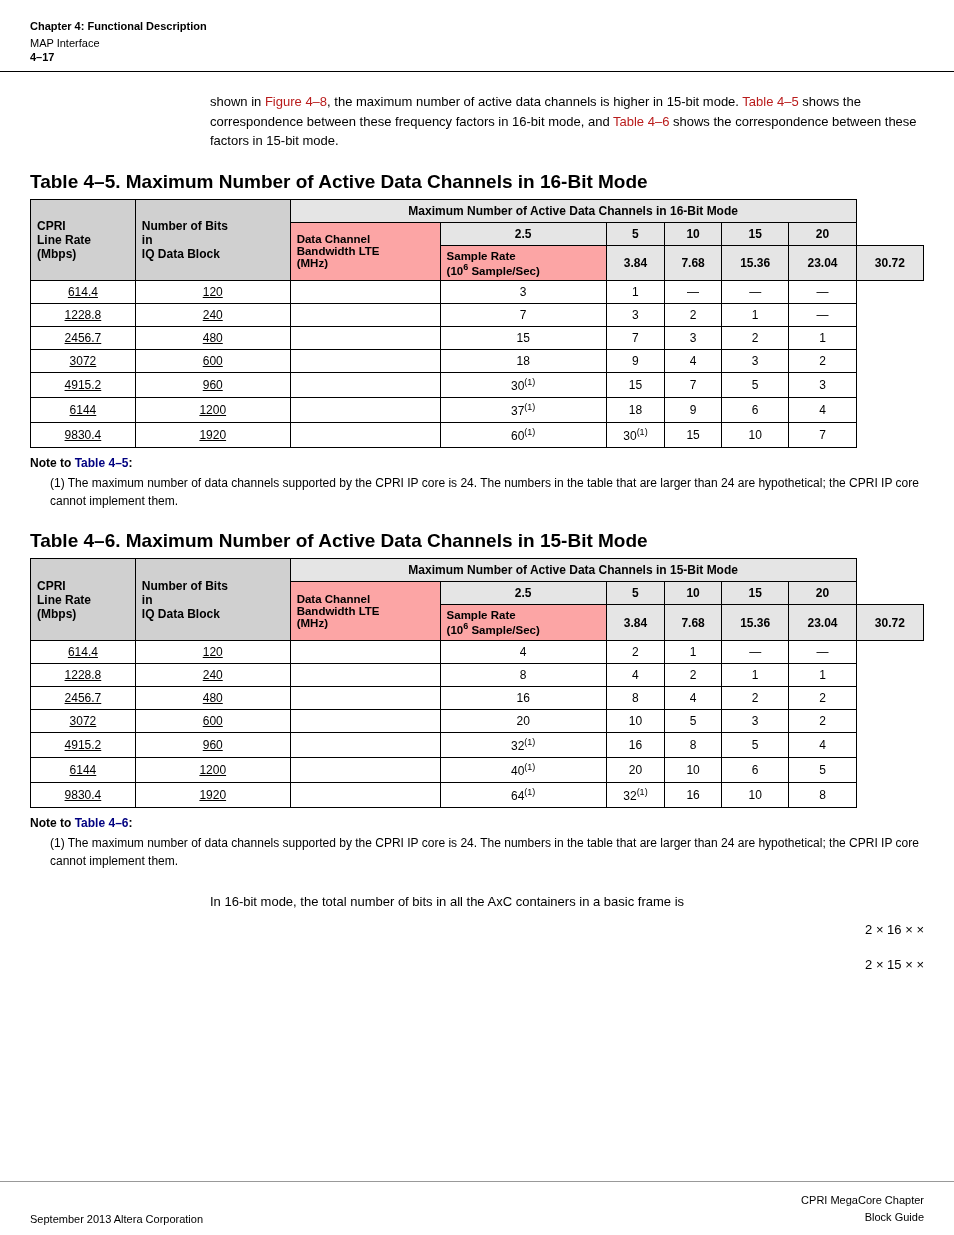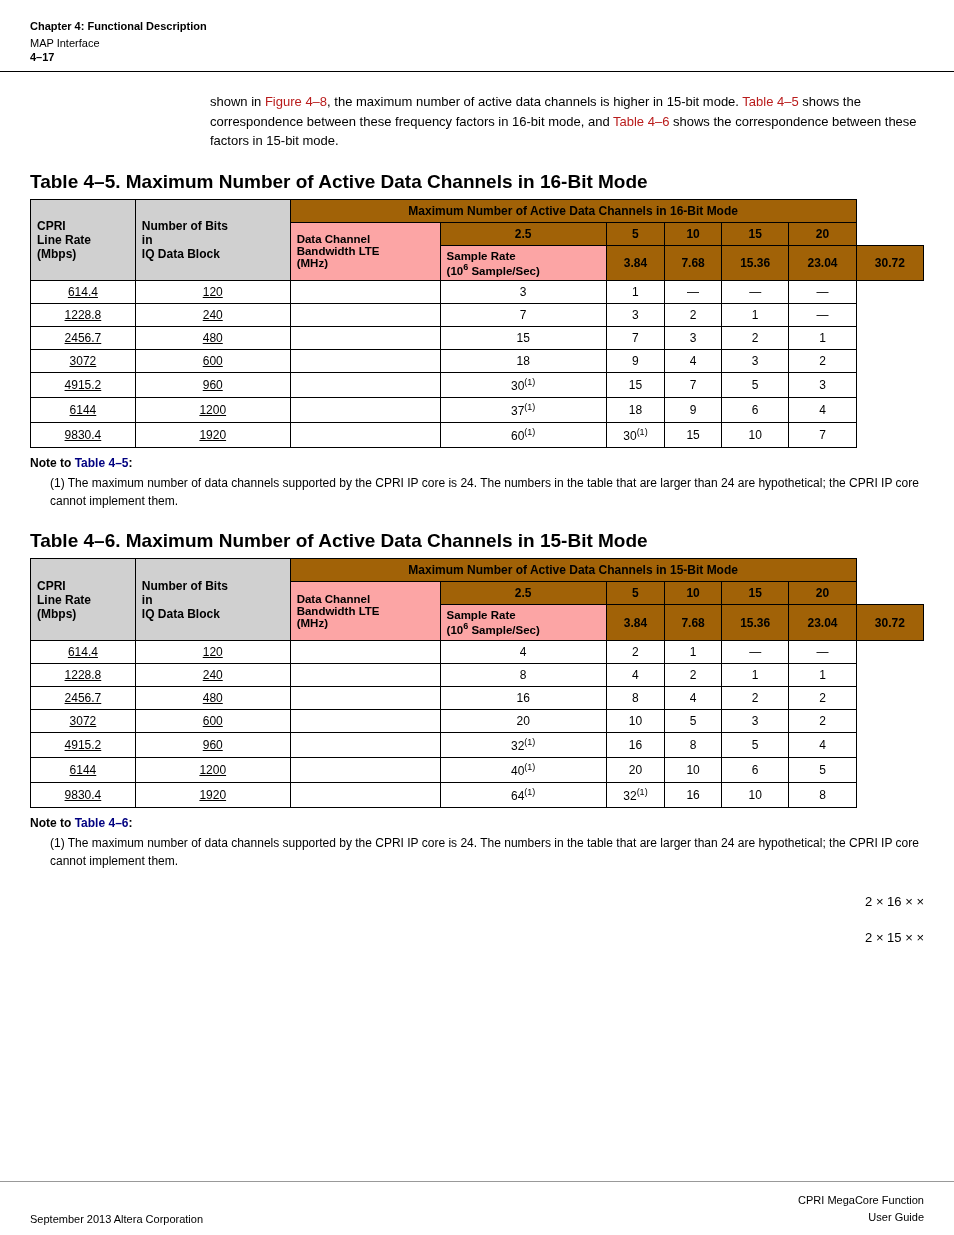--- a/index.html
+++ b/index.html
@@ -78,21 +78,21 @@
       font-weight: bold;
     }
 
     .data-table .col-header-left {
       background-color: #d0d0d0;
       font-weight: bold;
       text-align: left;
     }
 
     .data-table .main-header {
-      background-color: #a16207;
+      background-color: #e5e5e5;
       font-weight: bold;
       text-align: center;
     }
 
     .data-table .row-label {
       background-color: #fff;
       text-align: center;
       text-decoration: underline;
     }
 
@@ -401,25 +401,26 @@
   </table>
 
   <div class="note-section">
     <div class="note-title">
       Note to <span class="link">Table 4–6</span>:
     </div>
     <div class="note-item">(1)  The maximum number of data channels supported by the CPRI IP core is 24. The numbers in the table that are larger than 24 are hypothetical; the CPRI IP core cannot implement them.</div>
   </div>
 
   <div class="bottom-text">
+    <div>In 16-bit mode, the total number of bits in all the AxC containers in a basic frame is</div>
     <div class="formula-line">2 × 16 ×          ×</div>
     <div class="formula-line">2 × 15 ×          ×</div>
   </div>
 
 </div>
 
 <div class="page-footer">
   <div>September 2013    Altera Corporation</div>
   <div class="page-footer-right">
-    <div>CPRI MegaCore Function</div>
-    <div>User Guide</div>
+    <div>CPRI MegaCore Chapter</div>
+    <div>Block Guide</div>
   </div>
 </div>
 
 </body></html>

